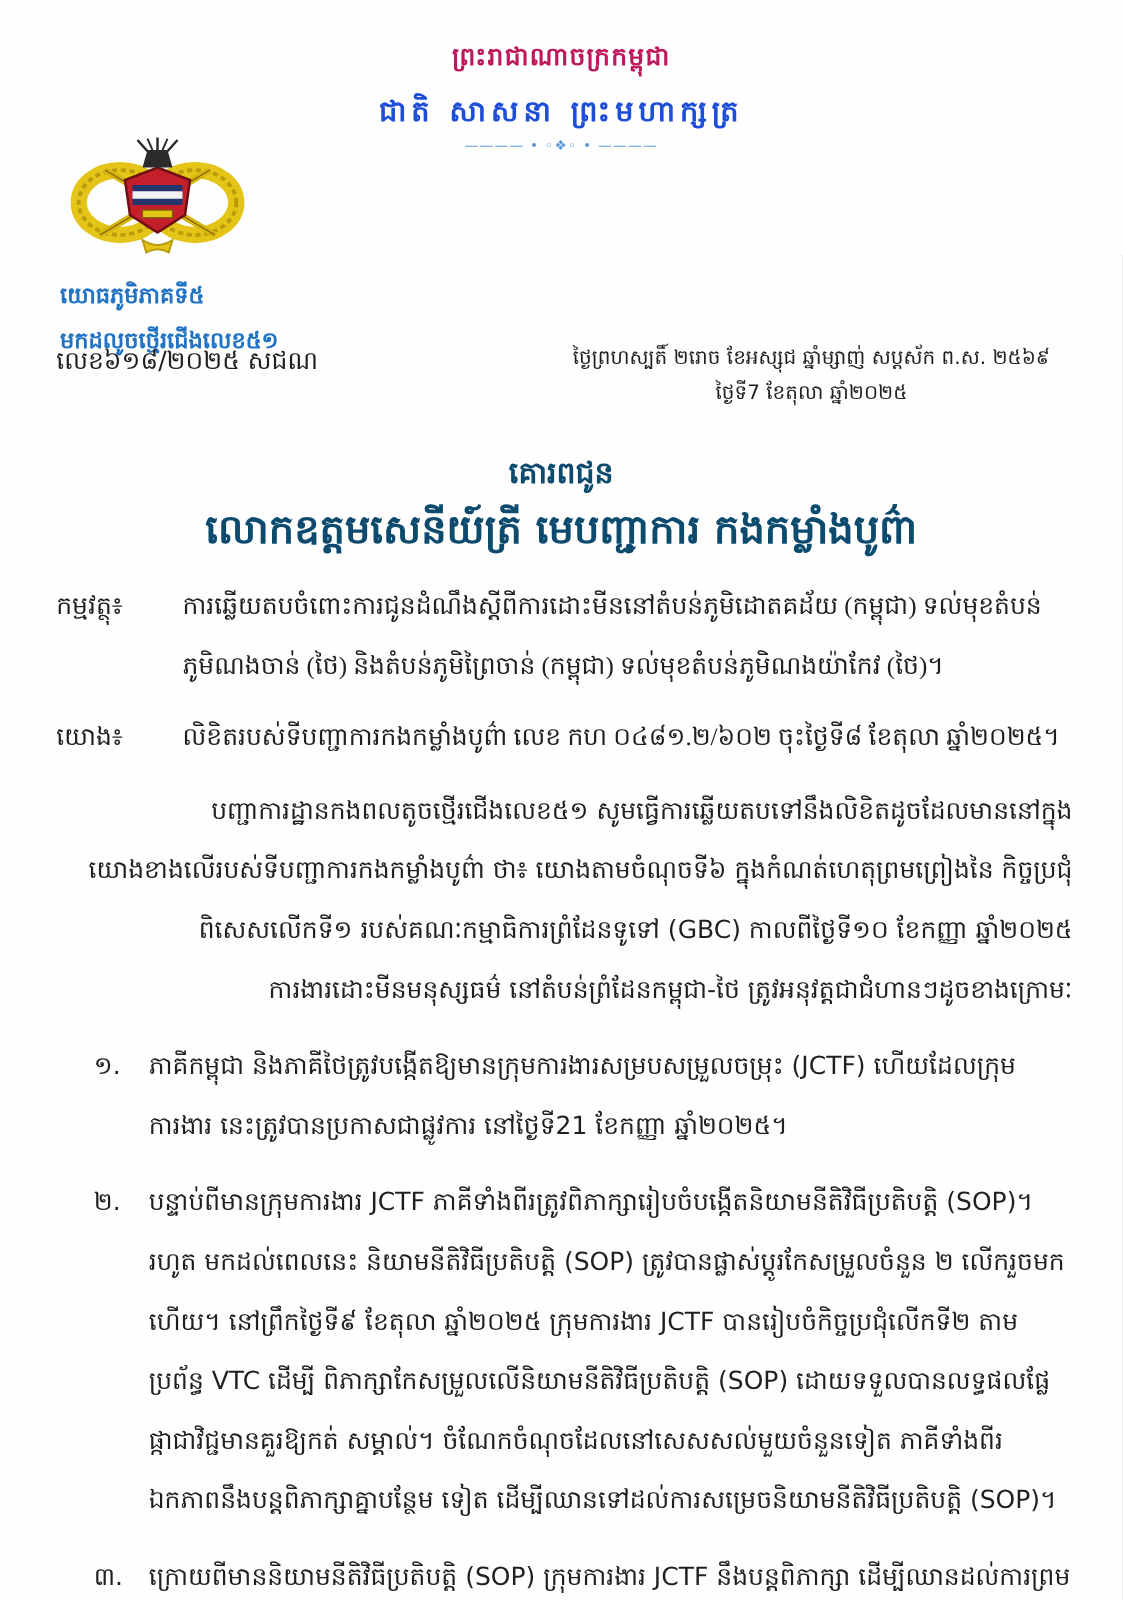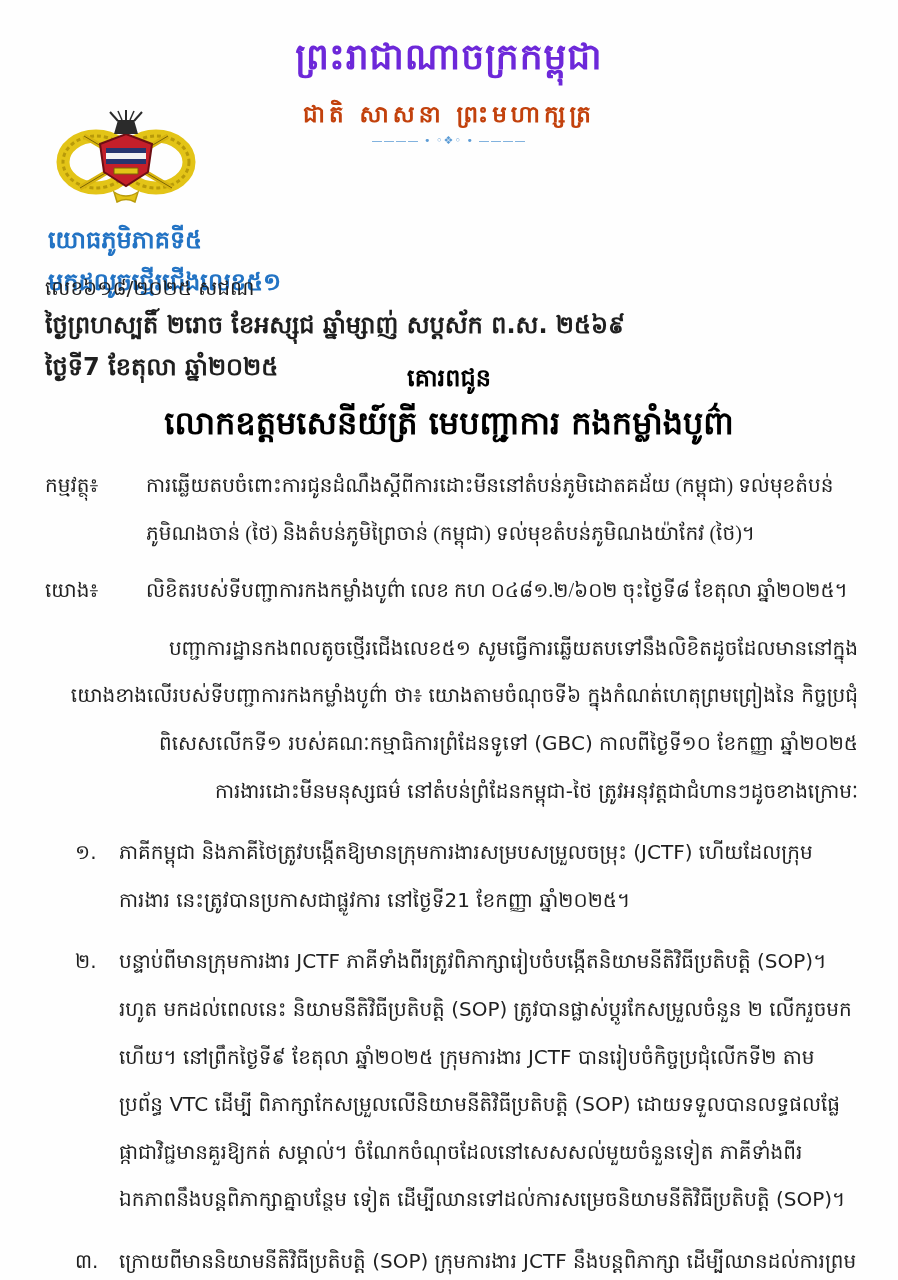--- a/index.html
+++ b/index.html
@@ -12,80 +12,79 @@
     height: 1280px;
     margin: 0 auto;
     background: #fefefe;
     color: #1f1f1f;
     overflow: hidden;
   }
 
   
   .header { text-align: center; padding-top: 30px; }
   .kingdom {
-    font-size: 36px;
+    font-size: 20px;
     font-weight: bold;
-    color: #6d28d9;
+    color: #be185d;
     letter-spacing: 1px;
     line-height: 1.5;
   }
   .motto {
     margin-top: 14px;
     font-size: 23px;
     font-weight: bold;
-    color: #c2410c;
+    color: #1d4ed8;
     letter-spacing: 4px;
     line-height: 1.4;
   }
   .divider {
     margin-top: 4px;
     font-size: 11px;
     color: #5b9bd5;
     letter-spacing: 1px;
   }
 
   
   .unit-block {
     position: absolute;
     left: 48px;
     top: 108px;
     width: 320px;
   }
   .emblem { width: 140px; height: 102px; display: block; margin-left: 8px; }
   .unit-line {
-    font-size: 24px;
+    font-size: 18px;
     font-weight: bold;
     color: #2273c4;
     line-height: 1.0;
     margin-top: 18px;
     white-space: nowrap;
   }
 
   
   .meta-row {
     position: absolute;
     top: 272px;
     left: 45px;
     right: 58px;
     display: flex;
     justify-content: space-between;
     align-items: flex-start;
-    flex-direction: column;
   }
   .ref-number { font-size: 20px; line-height: 1.6; white-space: nowrap; }
-  .date-block { text-align: left; font-size: 24px; line-height: 1.75; font-weight: bold; }
+  .date-block { text-align: center; font-size: 16px; line-height: 1.75; }
 
   
   .doc-title {
     position: absolute;
     top: 360px;
     left: 0; right: 0;
     text-align: center;
     font-weight: bold;
-    color: #000000;
+    color: #0c4a6e;
   }
   .doc-title .t1 { font-size: 24px; line-height: 1.5; }
   .doc-title .t2 { font-size: 32px; line-height: 1.7; }
 
   
   .content {
     position: absolute;
     top: 462px;
     left: 45px;
     right: 40px;

